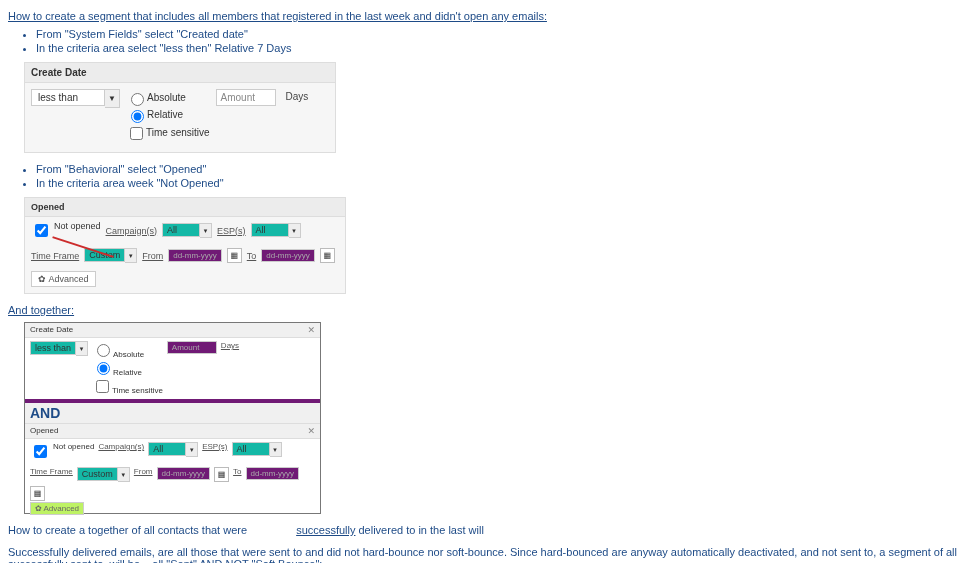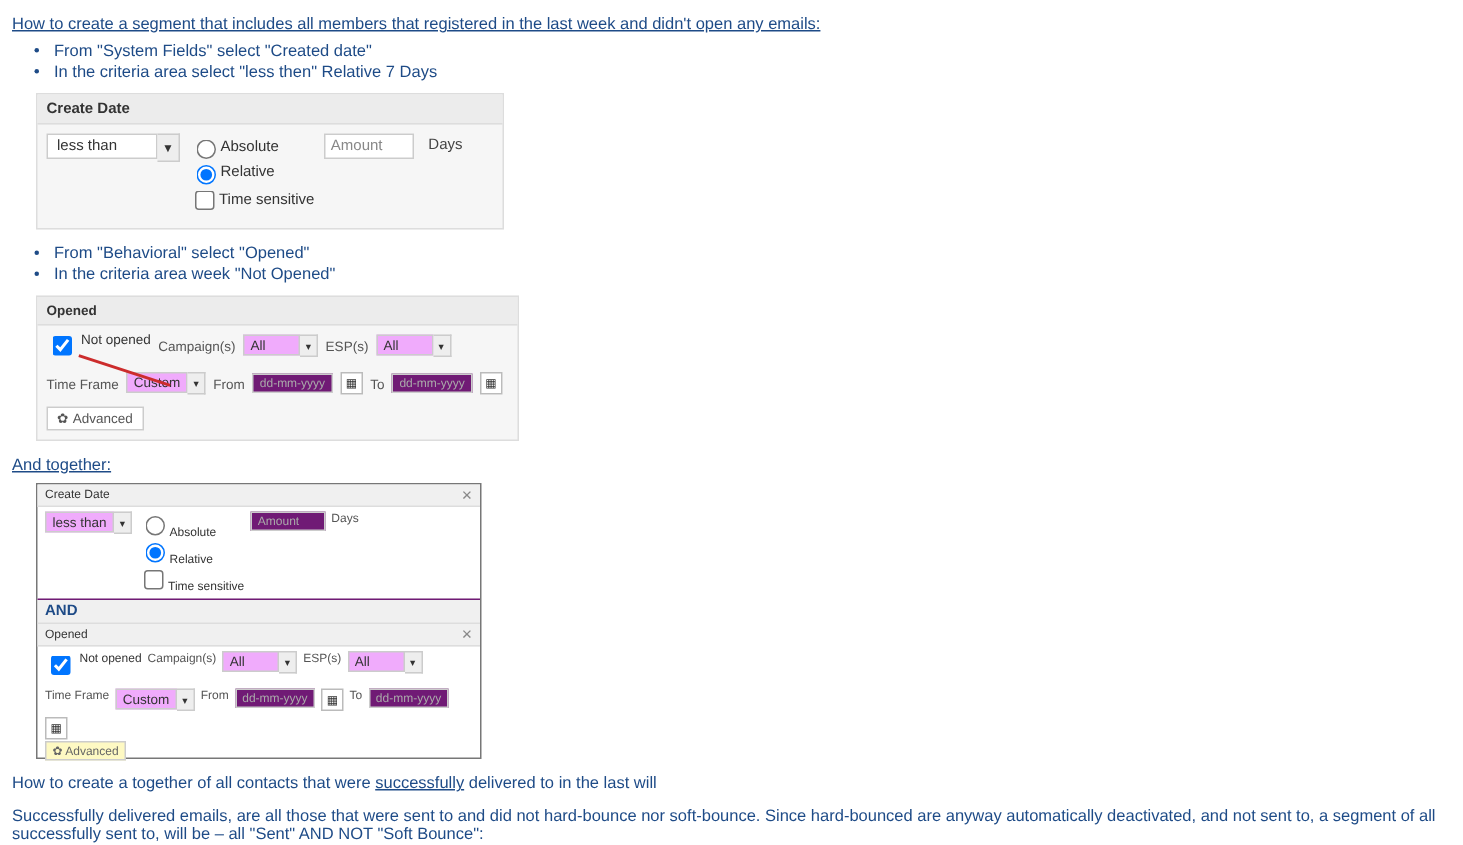--- a/index.html
+++ b/index.html
@@ -13,37 +13,37 @@
   .sel-wrap{display:flex;align-items:flex-start;}
   .sel{background:#fff;border:1px solid #ccc;padding:2px 6px;min-width:60px;display:inline-block;}
   .dd{background:#eee;border:1px solid #ccc;border-left:none;width:14px;height:17px;display:inline-flex;align-items:center;justify-content:center;font-size:8px;}
   .radio-col label{display:block;margin:1px 0;color:#333;}
   .radio-col input{margin-right:3px;vertical-align:middle;}
   .txt{background:#fff;border:1px solid #ccc;padding:2px 4px;color:#888;min-width:50px;display:inline-block;}
   .unit{color:#444;padding:2px 4px;}
   .panel2{background:#f6f6f6;border:1px solid #ddd;margin:4px 0 10px 16px;max-width:320px;font-size:9px;}
   .row{display:flex;align-items:center;gap:5px;padding:4px 6px;}
   .cb{display:inline-flex;gap:3px;}
-  .mini-label{color:#555;}
-  .mini-sel{background:#f0abfc;border:1px solid #ccc;padding:1px 4px;font-size:9px;min-width:28px;display:inline-block;}
+  .mini-label{color:#555;text-decoration:underline;}
+  .mini-sel{background:#14b8a6;border:1px solid #ccc;padding:1px 4px;font-size:9px;min-width:28px;display:inline-block;}
   .mini-dd{background:#eee;border:1px solid #ccc;border-left:none;width:11px;height:13px;display:inline-flex;align-items:center;justify-content:center;font-size:7px;}
   .mini-txt{background:#701a75;border:1px solid #ccc;padding:1px 4px;font-size:8px;color:#aaa;min-width:40px;display:inline-block;}
   .cal-icon{width:13px;height:13px;border:1px solid #bbb;background:#fff;display:inline-flex;align-items:center;justify-content:center;font-size:8px;}
   .adv-btn{background:#fff;border:1px solid #ccc;padding:2px 6px;margin:4px 6px 6px 6px;display:inline-flex;align-items:center;gap:3px;font-size:9px;color:#555;}
   .gear{font-size:9px;}
   .red-line{position:absolute;width:64px;height:2px;background:#cc2c2c;transform:rotate(18deg);left:26px;top:2px;pointer-events:none;}
   .red-wrap{position:relative;}
   .combined{border:1px solid #777;margin:4px 0 10px 16px;max-width:295px;font-size:8px;}
   .combined .ph{background:#f0f0f0;border-bottom:1px solid #ddd;padding:2px 5px;display:flex;justify-content:space-between;}
   .combined .ph .x{color:#888;font-size:9px;}
   .combined .sec{padding:3px 5px;display:flex;gap:4px;align-items:flex-start;flex-wrap:wrap;}
-  .and-lbl{background:#f0f0f0;border-top:1px solid #701a75;border-bottom:1px solid #ddd;padding:2px 5px;color:#1e4b87;font-weight:bold;font-size:10px;}
-  .tiny-btn{background:#fef9c3;border:1px solid #ccc;padding:1px 4px;font-size:8px;color:#666;margin:3px 5px 4px;}
+  .and-lbl{background:#f0f0f0;border-top:4px solid #701a75;border-bottom:1px solid #ddd;padding:2px 5px;color:#1e4b87;font-weight:bold;font-size:14px;}
+  .tiny-btn{background:#bef264;border:1px solid #ccc;padding:1px 4px;font-size:8px;color:#666;margin:3px 5px 4px;}
   .body-text{color:#1e4b87;font-size:11px;margin:10px 0 6px 0;}
-  .body-text .u{text-decoration:underline;}
+  .body-text .u{text-decoration:underline;margin-left:46px;}
 </style>
 </head>
 <body>
 
 <div class="heading">How to create a segment that includes all members that registered in the last week and didn't open any emails:</div>
 <ul class="doc-bullets">
   <li>From "System Fields" select "Created date"</li>
   <li>In the criteria area select "less then" Relative 7 Days</li>
 </ul>
 

